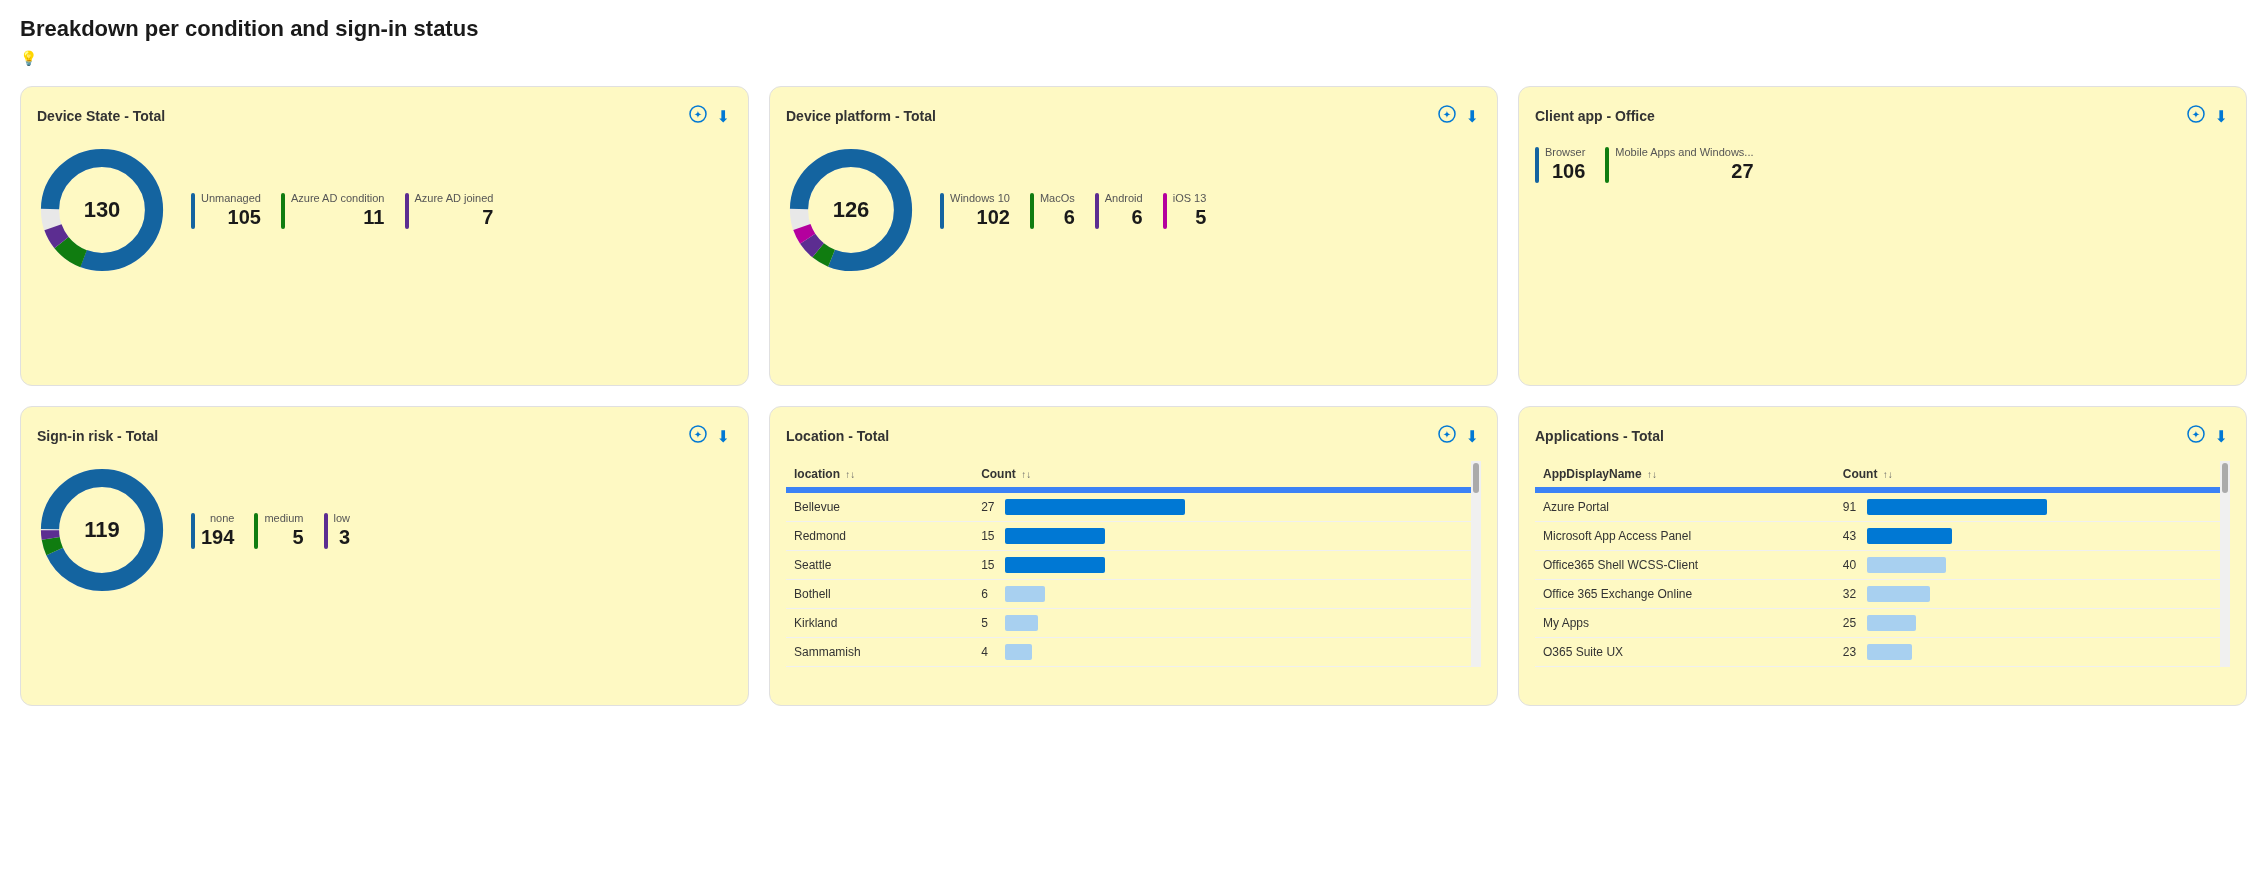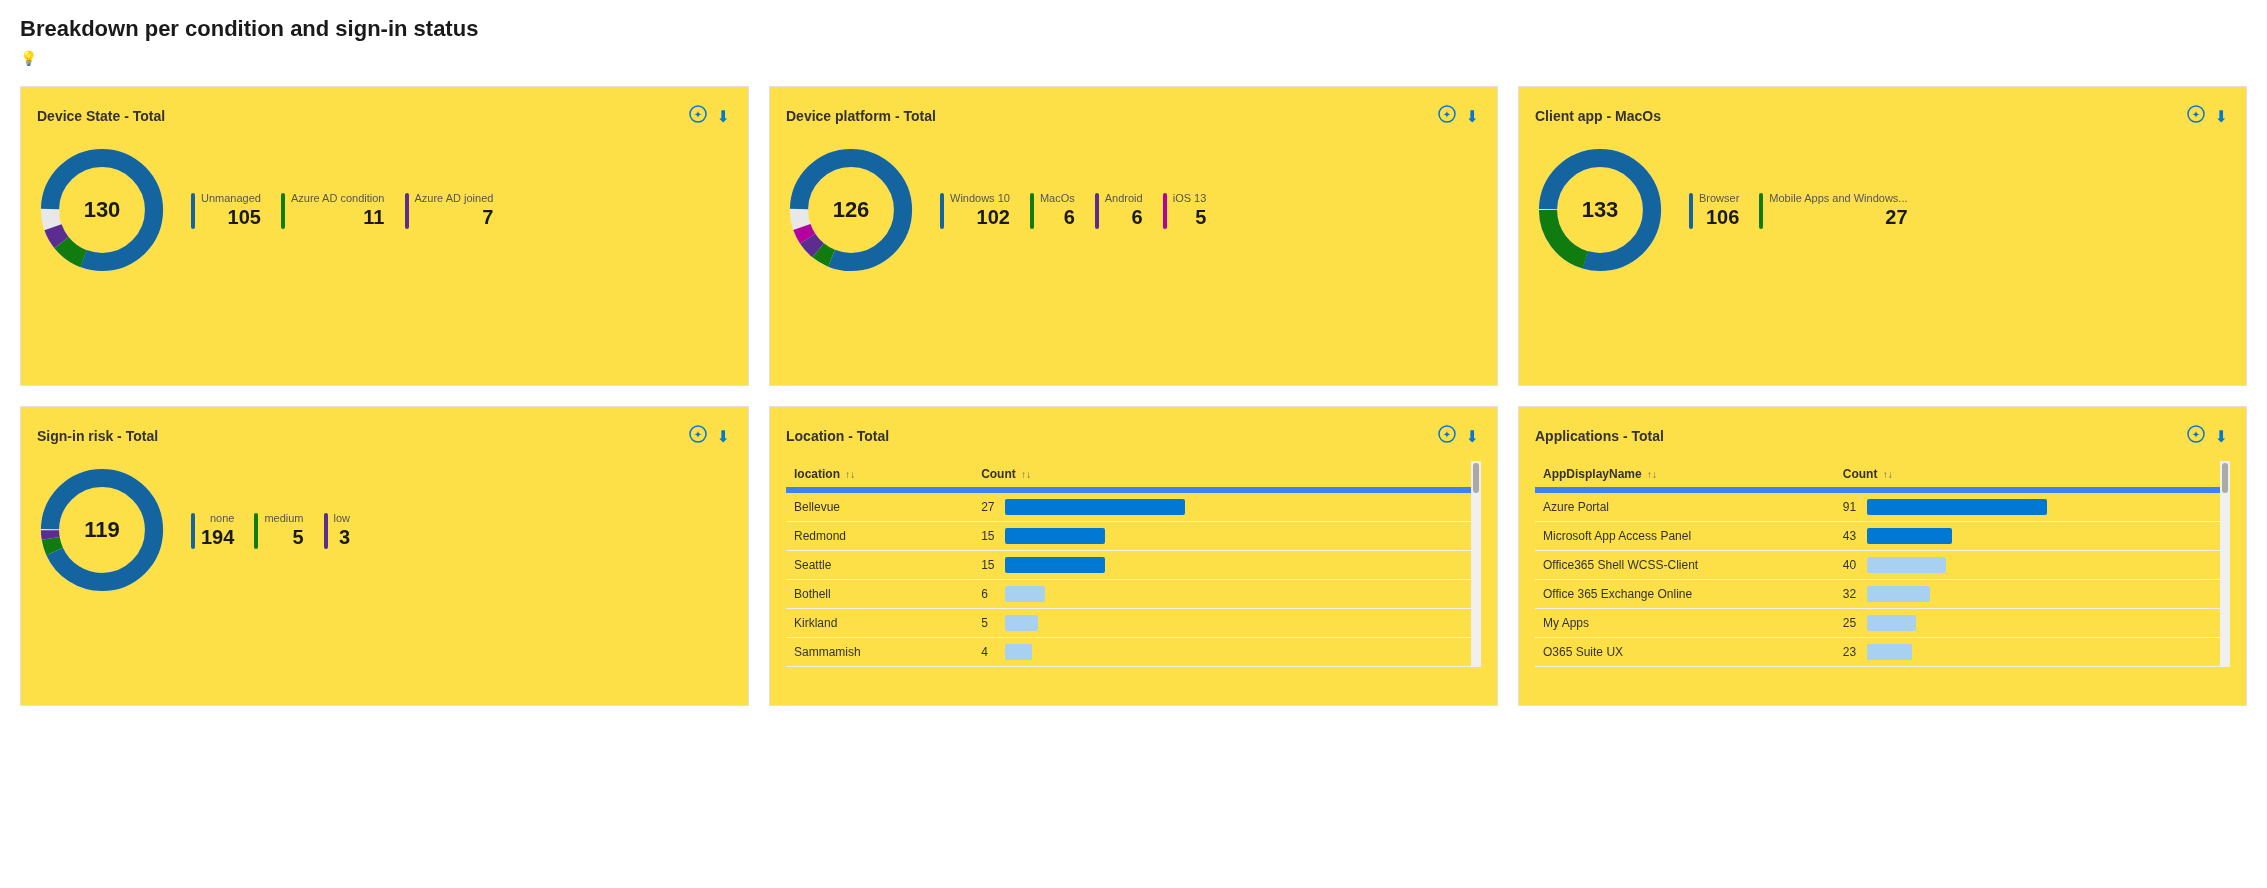--- a/index.html
+++ b/index.html
@@ -27,23 +27,23 @@
       margin-bottom: 20px;
     }
     .info-icon { font-size: 14px; }
     .dashboard-grid {
       display: grid;
       grid-template-columns: 1fr 1fr 1fr;
       gap: 20px;
     }
     .card {
       border: 1px solid #e0e0e0;
-      border-radius: 0;
+      border-radius: 12px;
       padding: 16px;
-      background: #fde047;
+      background: #fef9c3;
       min-height: 300px;
     }
     .card-header {
       display: flex;
       align-items: center;
       justify-content: space-between;
       margin-bottom: 12px;
     }
     .card-title {
       font-size: 14px;
@@ -297,40 +297,32 @@
             <div class="legend-label">iOS 13</div>
             <div class="legend-value">5</div>
           </div>
         </div>
       </div>
     </div>
   </div>
 
   <div class="card">
     <div class="card-header">
-      <span class="card-title">Client app - MacOs</span>
+      <span class="card-title">Client app - Office</span>
       <div class="card-actions">
         <button class="card-action-btn">
           <svg width="18" height="18" viewBox="0 0 18 18">
               <circle cx="9" cy="9" r="8" fill="none" stroke="#0078d4" stroke-width="1.5"></circle>
               <text x="9" y="13" text-anchor="middle" font-size="10" fill="#0078d4">✦</text>
             </svg>
         </button>
         <button class="card-action-btn">⬇</button>
       </div>
     </div>
     <div class="chart-legend-row">
-      <div class="donut-wrap">
-        <svg viewBox="0 0 100 100">
-          <circle cx="50" cy="50" r="40" fill="none" stroke="#e8e8e8" stroke-width="14"></circle>
-          <circle cx="50" cy="50" r="40" fill="none" stroke="#1464a0" stroke-width="14" stroke-dasharray="200 51.6" stroke-dashoffset="62.8" transform="rotate(-90 50 50)"></circle>
-          <circle cx="50" cy="50" r="40" fill="none" stroke="#107c10" stroke-width="14" stroke-dasharray="51.2 200.4" stroke-dashoffset="-137" transform="rotate(-90 50 50)"></circle>
-        </svg>
-        <div class="donut-center">133</div>
-      </div>
       <div class="legend-items">
         <div class="legend-item">
           <div class="legend-color-bar" style="background:#1464a0"></div>
           <div>
             <div class="legend-label">Browser</div>
             <div class="legend-value">106</div>
           </div>
         </div>
         <div class="legend-item">
           <div class="legend-color-bar" style="background:#107c10"></div>

